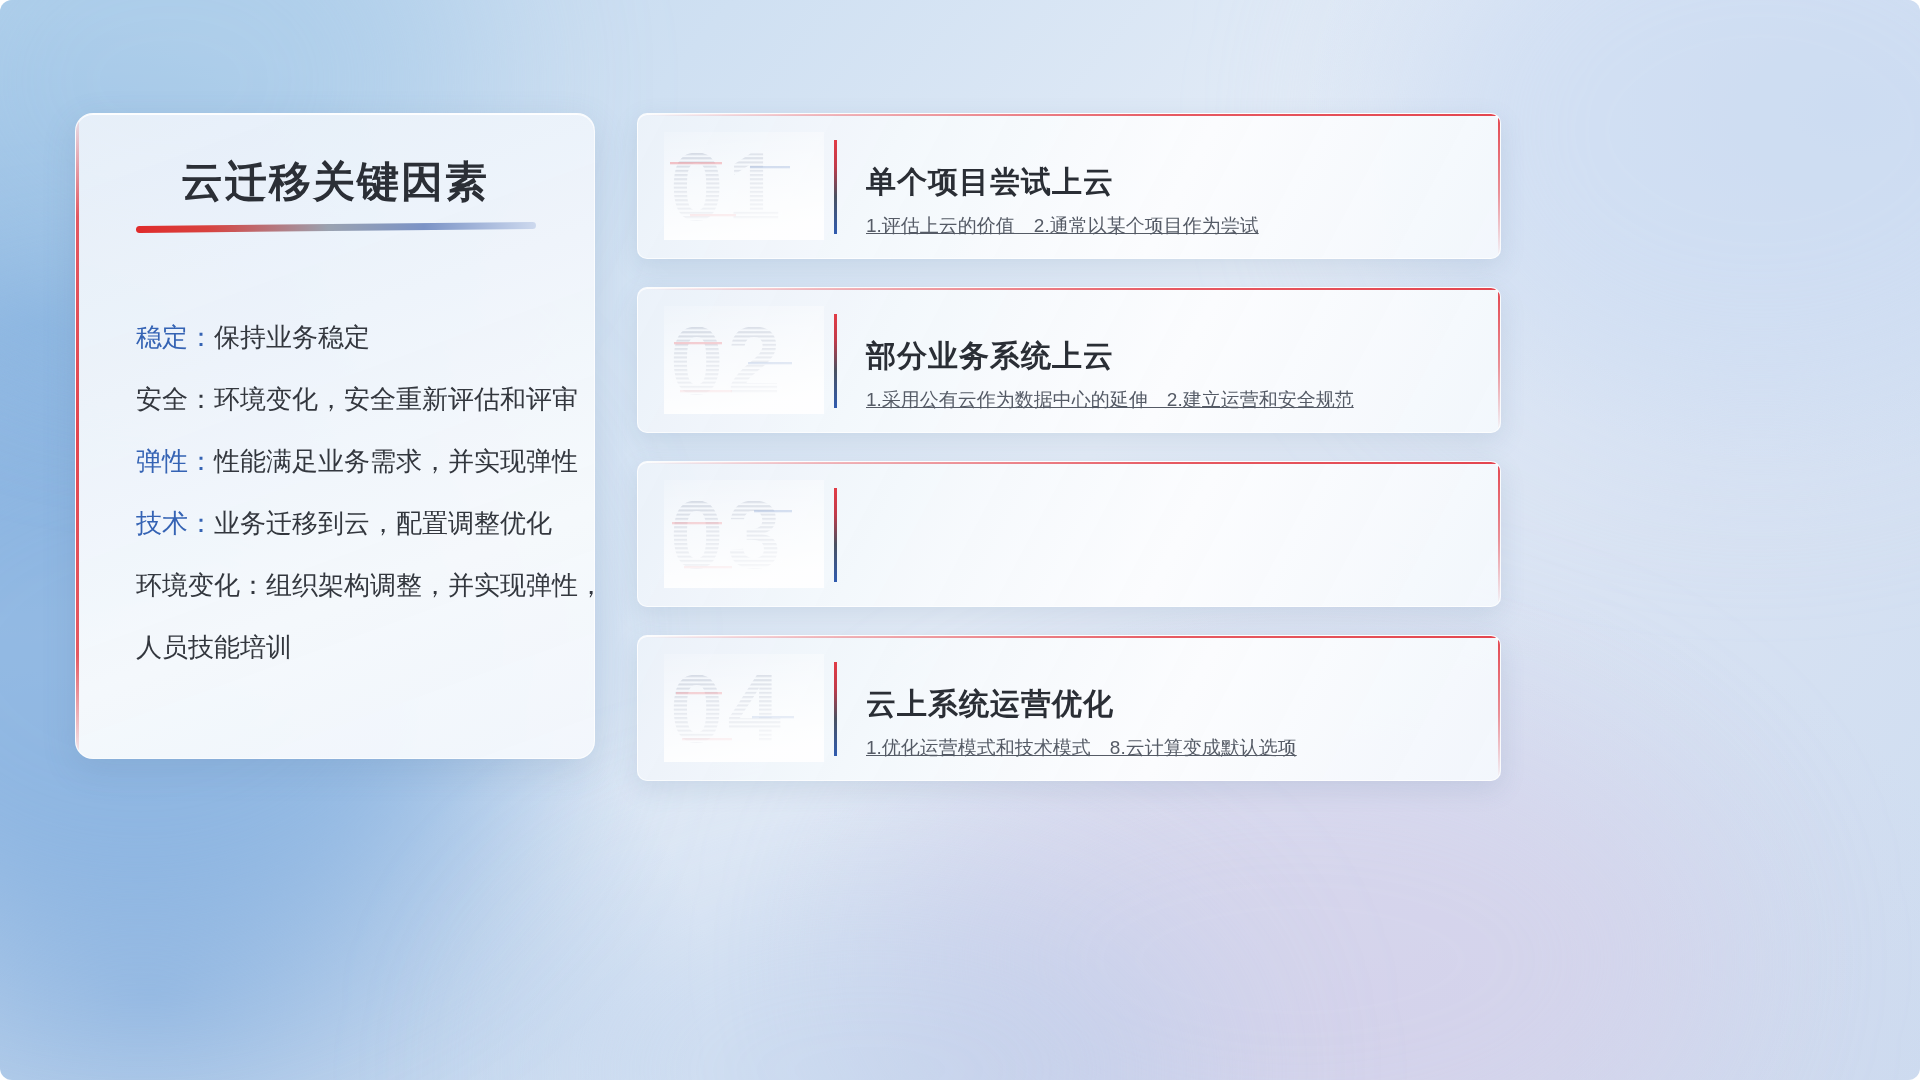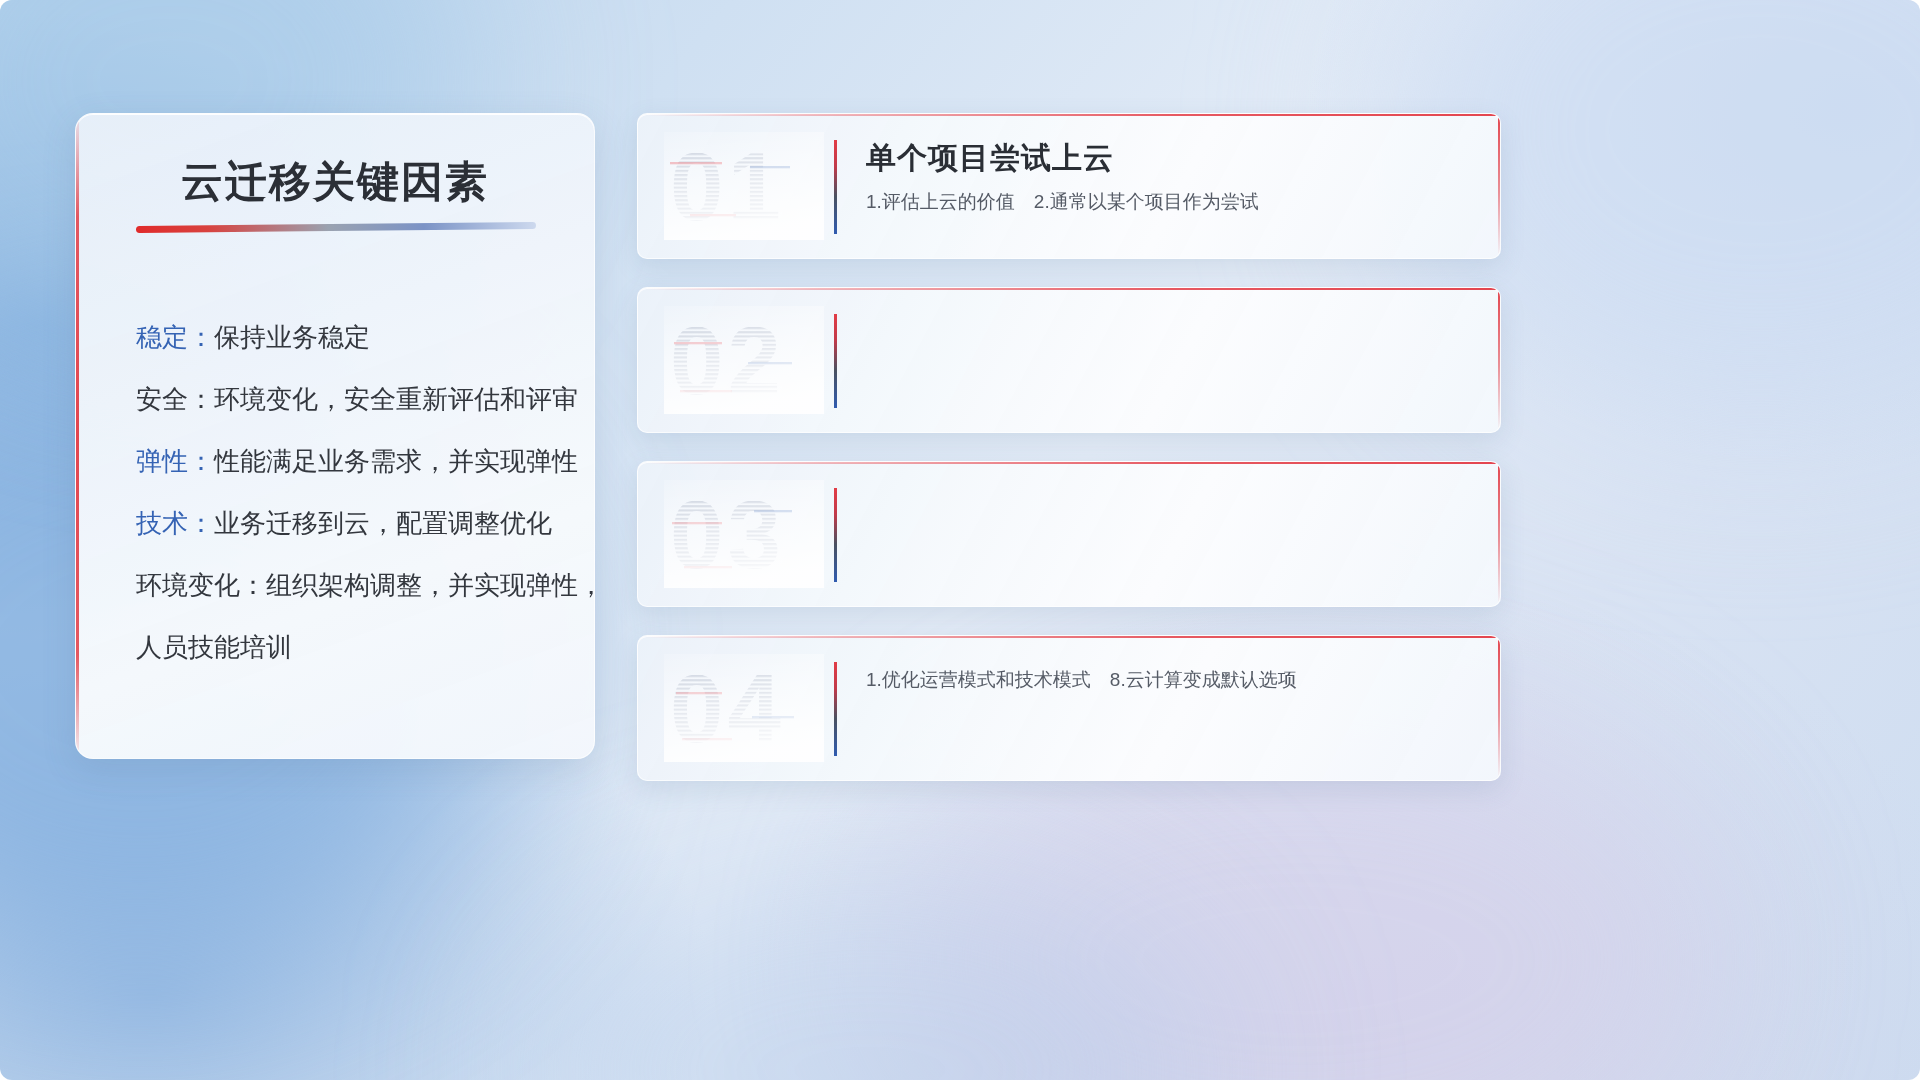--- a/index.html
+++ b/index.html
@@ -140,27 +140,29 @@
     background: linear-gradient(180deg, #e23c46 0%, #c23a4a 28%, #4a5160 60%, #2f5bb0 100%);
   }
 
   .card-body { position: absolute; left: 228px; top: 22px; right: 26px; }
   .card-title {
     font-size: 30px;
     font-weight: bold;
     color: #2a2e35;
     letter-spacing: 1px;
     line-height: 44px;
+    margin-top: 24px;
   }
   .card-sub {
     margin-top: 8px;
     font-size: 19px;
     color: #555b66;
     line-height: 28px;
     white-space: pre;
+    text-decoration: underline;
   }
 </style>
 </head>
 <body>
 
 <div id="slide">
 
   <div class="blob blob-a"></div>
   <div class="blob blob-b"></div>
   <div class="blob blob-c"></div>
@@ -236,20 +238,24 @@
             </linearGradient>
           </defs>
           <text x="6" y="88" font-family="'Liberation Sans', sans-serif" font-size="96" font-weight="bold" fill="url(#stripes2)" letter-spacing="4">02</text>
           <rect x="10" y="36" width="48" height="2.3" fill="#e23c46" opacity="0.45"></rect>
           <rect x="84" y="56" width="44" height="2.3" fill="#3563b4" opacity="0.45"></rect>
           <rect x="16" y="84" width="52" height="2.3" fill="#e23c46" opacity="0.35"></rect>
           <rect x="0" y="0" width="160" height="108" fill="url(#fade2)"></rect>
         </svg>
       </div>
       <div class="card-accent"></div>
+      <div class="card-body">
+        <div class="card-title">部分业务系统上云</div>
+        <div class="card-sub">1.采用公有云作为数据中心的延伸　2.建立运营和安全规范</div>
+      </div>
     </div>
 
     <div class="card">
       <div class="card-number">
         <svg viewBox="0 0 160 108" aria-hidden="true">
           <defs>
             <pattern id="stripes3" width="4" height="4.2" patternUnits="userSpaceOnUse">
               <rect x="0" y="0" width="4" height="2.1" fill="#9aa6bb" opacity="0.55"></rect>
             </pattern>
             <linearGradient id="fade3" x1="0" y1="0" x2="0.25" y2="1">
@@ -285,18 +291,19 @@
           </defs>
           <text x="6" y="88" font-family="'Liberation Sans', sans-serif" font-size="96" font-weight="bold" fill="url(#stripes4)" letter-spacing="4">04</text>
           <rect x="12" y="38" width="46" height="2.3" fill="#e23c46" opacity="0.42"></rect>
           <rect x="88" y="62" width="42" height="2.3" fill="#3563b4" opacity="0.42"></rect>
           <rect x="18" y="84" width="50" height="2.3" fill="#e23c46" opacity="0.32"></rect>
           <rect x="0" y="0" width="160" height="108" fill="url(#fade4)"></rect>
         </svg>
       </div>
       <div class="card-accent"></div>
       <div class="card-body">
+        <div class="card-title">云上系统运营优化</div>
         <div class="card-sub">1.优化运营模式和技术模式　8.云计算变成默认选项</div>
       </div>
     </div>
 
   </div>
 </div>
 
 </body></html>

